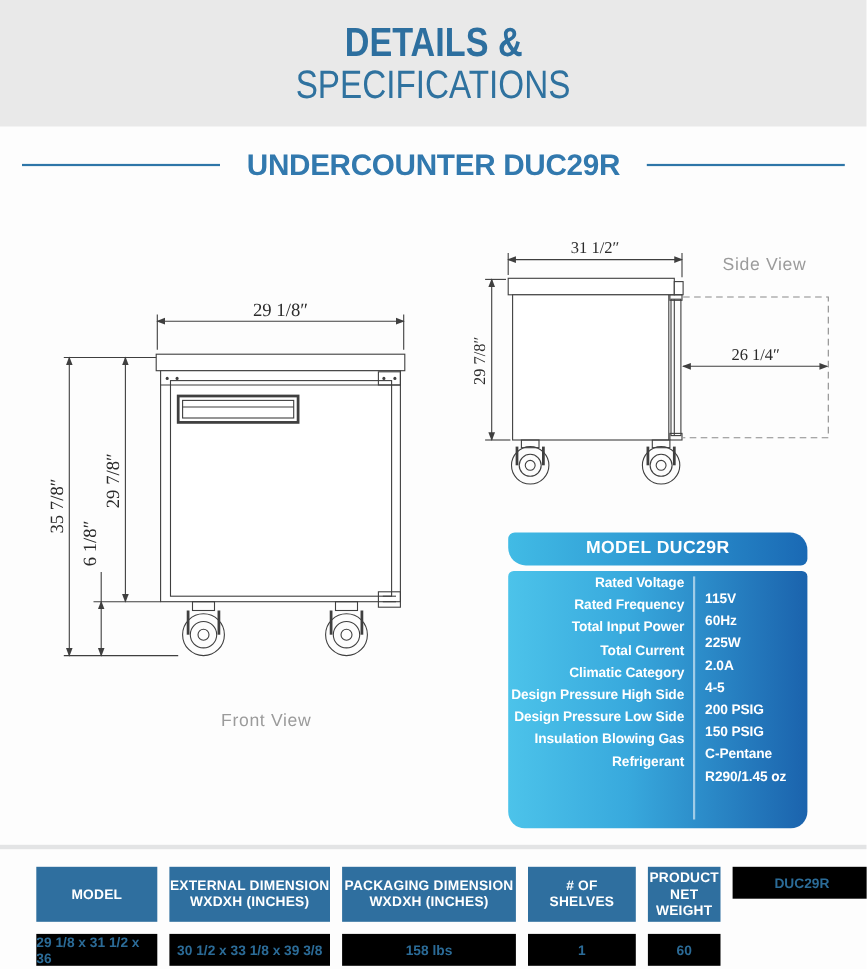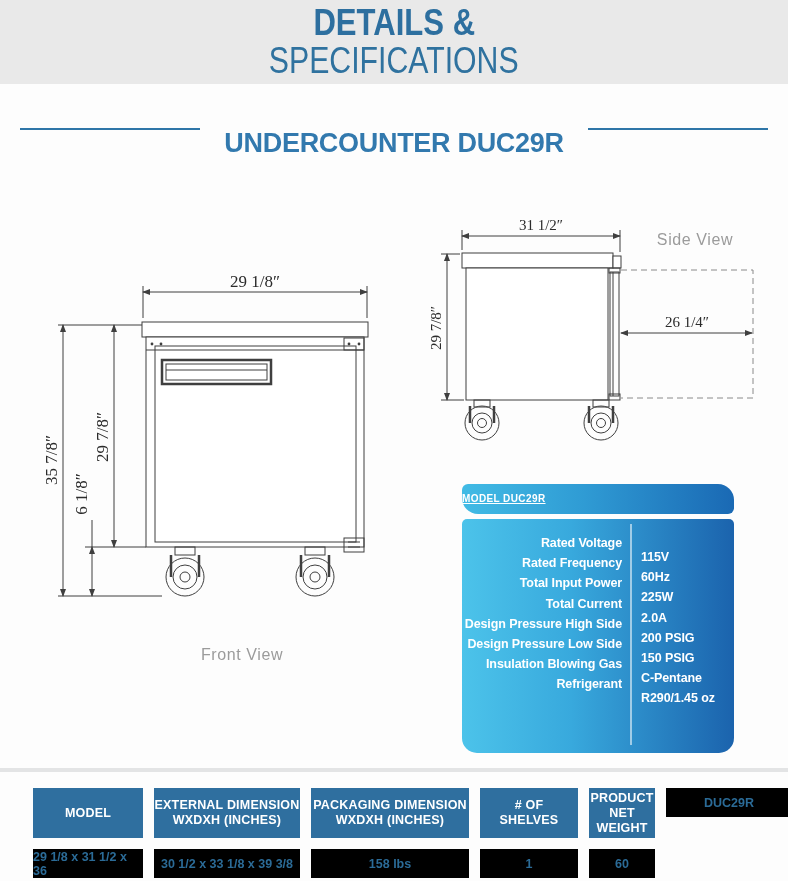--- a/index.html
+++ b/index.html
@@ -1,48 +1,48 @@
 <!DOCTYPE html>
 <html><head>
 <meta charset="utf-8">
 <style>
   html,body{margin:0;padding:0;background:#ffffff;}
   .page{position:relative;width:788px;height:881px;background:#fdfdfd;overflow:hidden;
         font-family:"Liberation Sans",sans-serif;}
 
   
-  .top-band{position:absolute;left:0;top:0;width:788px;height:84px;background:#e9e9e9;
+  .top-band{position:absolute;left:0;top:0;width:788px;height:115px;background:#e9e9e9;
             display:flex;flex-direction:column;align-items:center;justify-content:center;}
   .title-1{font-size:37px;font-weight:700;color:#2d6f9f;line-height:38px;transform:scaleX(.84);}
   .title-2{font-size:36px;font-weight:400;color:#347499;line-height:38px;transform:scaleX(.84);color:#2f729f;}
 
   
   .section-row{position:absolute;left:0;top:128px;width:788px;height:44px;
-               display:flex;box-sizing:border-box;padding:0 20px;}
+               display:flex;align-items:center;box-sizing:border-box;padding:0 20px;}
   .rule{flex:1;height:2px;background:#2e76a8;}
   .section-title{margin:0 24px;font-size:27px;font-weight:700;letter-spacing:-.3px;
                  color:#3279ae;white-space:nowrap;}
 
   
   .drawings{position:absolute;left:0;top:190px;width:788px;height:585px;}
   .dl{stroke:#3f3f3f;stroke-width:1;fill:none;}
   .dl-fill{stroke:#3f3f3f;stroke-width:1;fill:#ffffff;}
   .thick{stroke-width:2.5;}
   .dash{stroke:#8a8a8a;stroke-width:1;fill:none;stroke-dasharray:6 4;}
   .dim{font-family:"Liberation Serif",serif;font-size:17px;fill:#2b2b2b;}
   .dim-s{font-family:"Liberation Serif",serif;font-size:15px;fill:#2b2b2b;}
   .view-label{font-family:"Liberation Sans",sans-serif;font-size:16px;fill:#9b9b9b;letter-spacing:.6px;}
 
   
   .spec-panel{position:absolute;left:462px;top:484px;width:272px;}
-  .spec-title{height:30px;line-height:30px;text-align:left;color:#fff;font-weight:700;
-              font-size:10px;letter-spacing:.4px;
+  .spec-title{height:30px;line-height:30px;text-align:center;color:#fff;font-weight:700;
+              font-size:16px;letter-spacing:.4px;
               background:linear-gradient(90deg,#41bbe5 0%,#2f9bd4 45%,#1a69b4 100%);
-              border-radius:6px 16px 6px 16px;text-decoration:underline;}
-  .spec-body{position:relative;margin-top:5px;height:234px;box-sizing:border-box;padding:14px 0;
+              border-radius:6px 16px 6px 16px;}
+  .spec-body{position:relative;margin-top:5px;height:234px;box-sizing:border-box;padding:1px 0;
              background:linear-gradient(90deg,#4cc3ea 0%,#38a9dd 40%,#1b63ad 100%);
              border-radius:5px 5px 15px 15px;}
   .spec-divider{position:absolute;left:168px;top:5px;bottom:8px;width:2px;background:rgba(255,255,255,.55);}
   .spec-row{display:flex;height:20.2px;align-items:center;color:#ffffff;font-size:12.5px;font-weight:700;}
   .spec-label{width:160px;text-align:right;padding-right:8px;flex:none;letter-spacing:-.1px;}
   .spec-value{padding-left:11px;letter-spacing:-.1px;margin-top:28px;}
 
   
   .divider-band{position:absolute;left:0;top:768px;width:788px;height:4px;background:#e3e4e5;}
 
@@ -215,20 +215,24 @@
       </div>
       <div class="spec-row">
         <span class="spec-label">Total Input Power</span>
         <span class="spec-value">225W</span>
       </div>
       <div class="spec-row">
         <span class="spec-label">Total Current</span>
         <span class="spec-value">2.0A</span>
       </div>
       <div class="spec-row">
+        <span class="spec-label">Climatic Category</span>
+        <span class="spec-value">4-5</span>
+      </div>
+      <div class="spec-row">
         <span class="spec-label">Design Pressure High Side</span>
         <span class="spec-value">200 PSIG</span>
       </div>
       <div class="spec-row">
         <span class="spec-label">Design Pressure Low Side</span>
         <span class="spec-value">150 PSIG</span>
       </div>
       <div class="spec-row">
         <span class="spec-label">Insulation Blowing Gas</span>
         <span class="spec-value">C-Pentane</span>

